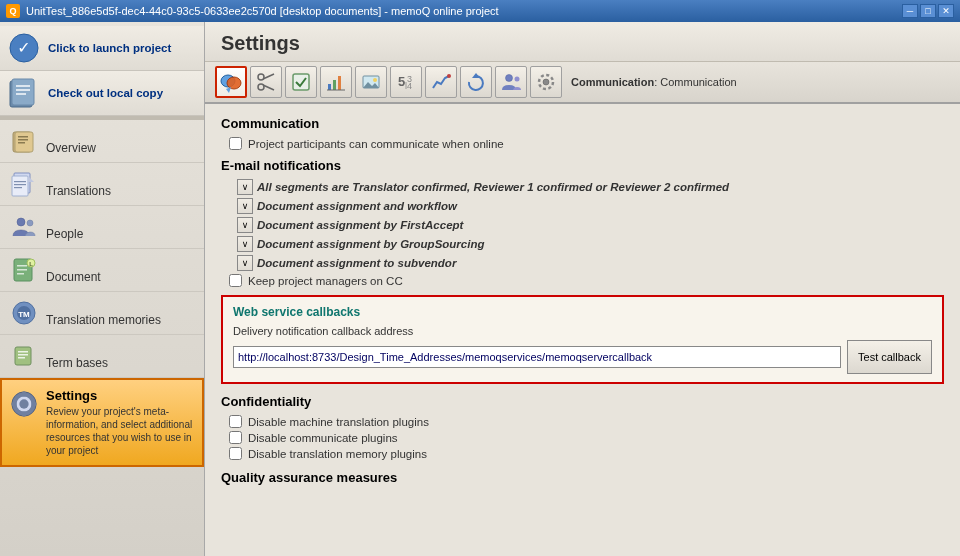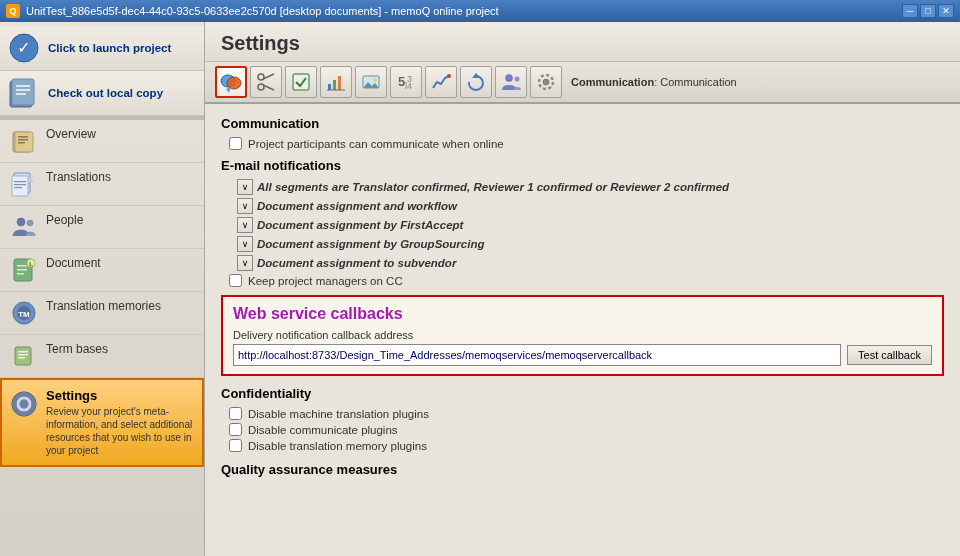--- a/index.html
+++ b/index.html
@@ -76,21 +76,21 @@
       font-size: 11.5px;
       font-weight: bold;
       color: #003080;
       line-height: 1.3;
     }
 
     .sidebar-divider { height: 4px; background: #c0bbb0; }
 
     .sidebar-item {
       display: flex;
-      align-items: flex-start;
+      align-items: flex-end;
       padding: 7px 10px;
       cursor: pointer;
       border-bottom: 1px solid #ccc8c0;
     }
     .sidebar-item-icon {
       width: 28px; height: 28px;
       margin-right: 8px;
       display: flex; align-items: center; justify-content: center;
       flex-shrink: 0;
     }
@@ -202,23 +202,23 @@
     .dropdown-row label { font-size: 11.5px; color: #333; font-style: italic; font-weight: bold; }
 
     
     .callback-box {
       border: 2px solid #cc0000;
       background: #f8f4ec;
       padding: 8px 10px;
       margin: 8px 0;
     }
     .callback-box-title {
-      font-size: 16px;
+      font-size: 12px;
       font-weight: bold;
-      color: #a21caf;
+      color: #0f766e;
       margin-bottom: 6px;
     }
     .callback-label {
       font-size: 11px;
       color: #333;
       margin-bottom: 3px;
     }
     .callback-input-row {
       display: flex;
       align-items: center;
@@ -233,21 +233,21 @@
       color: #000060;
       height: 20px;
     }
     .callback-btn {
       padding: 2px 10px;
       background: linear-gradient(to bottom, #f4f0e8, #dcd8d0);
       border: 1px solid #888;
       font-size: 11px;
       cursor: pointer;
       white-space: nowrap;
-      height: 20px;
+      height: 34px;
     }
 
     
     .settings-icon-box {
       display: flex;
       flex-direction: column;
     }
   </style>
 </head>
 <body>

